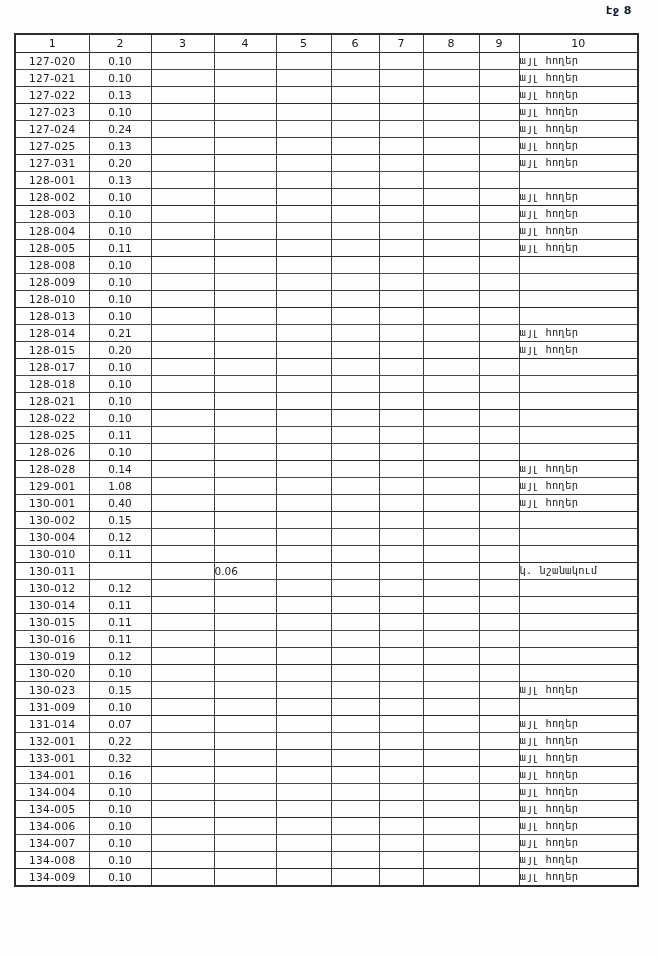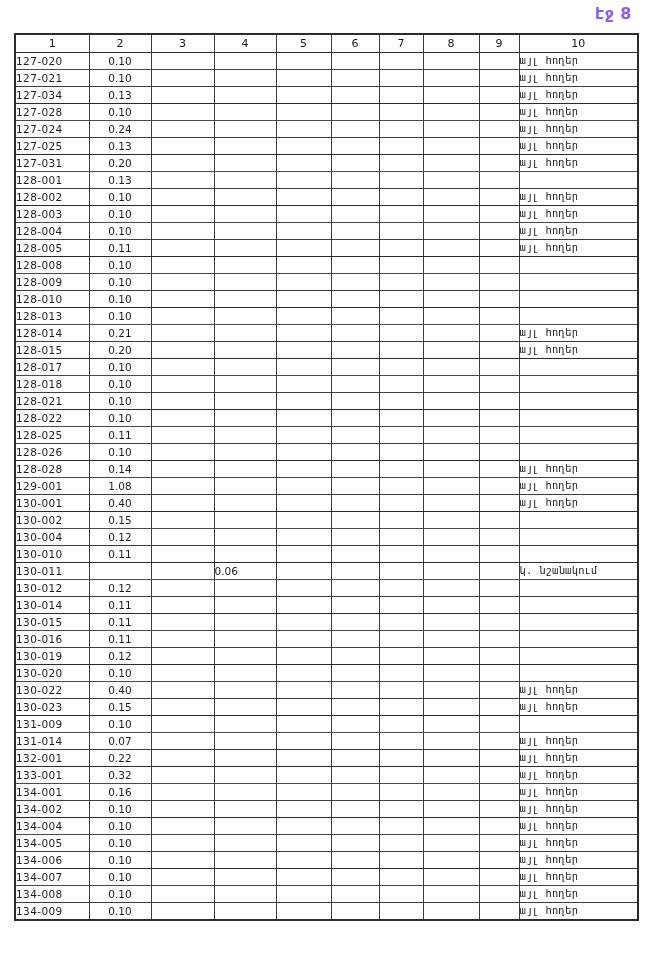--- a/index.html
+++ b/index.html
@@ -17,24 +17,24 @@
   }
   .scan-page {
     position: absolute;
     inset: 0;
     background: #fefefe;
   }
   .page-label {
     position: absolute;
     top: 4px;
     right: 26px;
-    font-size: 16px;
+    font-size: 11px;
     font-weight: bold;
     letter-spacing: 0.5px;
-    color: #8b5cf6;
+    color: #0f172a;
   }
   table.landtable {
     position: absolute;
     left: 14px;
     top: 33px;
     width: 623px;
     border-collapse: collapse;
     table-layout: fixed;
     border: 2px solid #2c2c2c;
   }
@@ -56,21 +56,21 @@
     text-align: center;
     color: #161616;
     border-bottom: 1.5px solid #2c2c2c;
   }
   table.landtable tbody tr { height: 17px; }
   table.landtable td {
     font-size: 10.5px;
     line-height: 16px;
     color: #1d1d1d;
   }
-  td.c1 { text-align: left; letter-spacing: 0.4px; margin-top: 36px; }
+  td.c1 { text-align: center; letter-spacing: 0.4px; margin-top: 36px; }
   td.c2 { text-align: center; margin-left: 11px; }
   td.c4 { }
   td.c10 {
     text-align: left;
     padding-left: 3px;
     letter-spacing: 0.2px;
     border-left: 2px solid #242424;
     font-family: Liberation Mono, monospace;
   }
   th.h10 { border-left: 2px solid #242424; }
@@ -129,33 +129,33 @@
           <td class="c3"></td>
           <td class="c4"></td>
           <td class="c5"></td>
           <td class="c6"></td>
           <td class="c7"></td>
           <td class="c8"></td>
           <td class="c9"></td>
           <td class="c10">այլ հողեր</td>
         </tr>
         <tr>
-          <td class="c1">127-034</td>
+          <td class="c1">127-022</td>
           <td class="c2">0.13</td>
           <td class="c3"></td>
           <td class="c4"></td>
           <td class="c5"></td>
           <td class="c6"></td>
           <td class="c7"></td>
           <td class="c8"></td>
           <td class="c9"></td>
           <td class="c10">այլ հողեր</td>
         </tr>
         <tr>
-          <td class="c1">127-028</td>
+          <td class="c1">127-023</td>
           <td class="c2">0.10</td>
           <td class="c3"></td>
           <td class="c4"></td>
           <td class="c5"></td>
           <td class="c6"></td>
           <td class="c7"></td>
           <td class="c8"></td>
           <td class="c9"></td>
           <td class="c10">այլ հողեր</td>
         </tr>
@@ -549,32 +549,20 @@
           <td class="c3"></td>
           <td class="c4"></td>
           <td class="c5"></td>
           <td class="c6"></td>
           <td class="c7"></td>
           <td class="c8"></td>
           <td class="c9"></td>
           <td class="c10"></td>
         </tr>
         <tr>
-          <td class="c1">130-022</td>
-          <td class="c2">0.40</td>
-          <td class="c3"></td>
-          <td class="c4"></td>
-          <td class="c5"></td>
-          <td class="c6"></td>
-          <td class="c7"></td>
-          <td class="c8"></td>
-          <td class="c9"></td>
-          <td class="c10">այլ հողեր</td>
-        </tr>
-        <tr>
           <td class="c1">130-023</td>
           <td class="c2">0.15</td>
           <td class="c3"></td>
           <td class="c4"></td>
           <td class="c5"></td>
           <td class="c6"></td>
           <td class="c7"></td>
           <td class="c8"></td>
           <td class="c9"></td>
           <td class="c10">այլ հողեր</td>
@@ -623,32 +611,20 @@
           <td class="c5"></td>
           <td class="c6"></td>
           <td class="c7"></td>
           <td class="c8"></td>
           <td class="c9"></td>
           <td class="c10">այլ հողեր</td>
         </tr>
         <tr>
           <td class="c1">134-001</td>
           <td class="c2">0.16</td>
-          <td class="c3"></td>
-          <td class="c4"></td>
-          <td class="c5"></td>
-          <td class="c6"></td>
-          <td class="c7"></td>
-          <td class="c8"></td>
-          <td class="c9"></td>
-          <td class="c10">այլ հողեր</td>
-        </tr>
-        <tr>
-          <td class="c1">134-002</td>
-          <td class="c2">0.10</td>
           <td class="c3"></td>
           <td class="c4"></td>
           <td class="c5"></td>
           <td class="c6"></td>
           <td class="c7"></td>
           <td class="c8"></td>
           <td class="c9"></td>
           <td class="c10">այլ հողեր</td>
         </tr>
         <tr>

